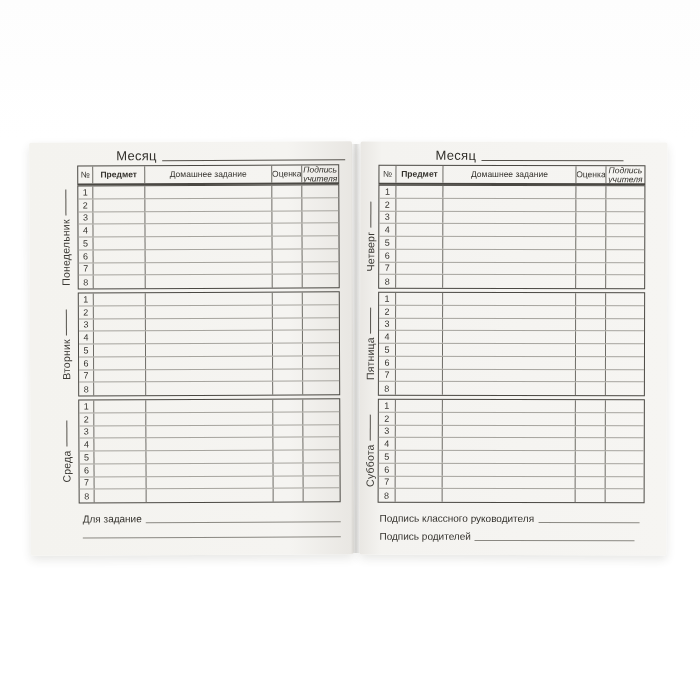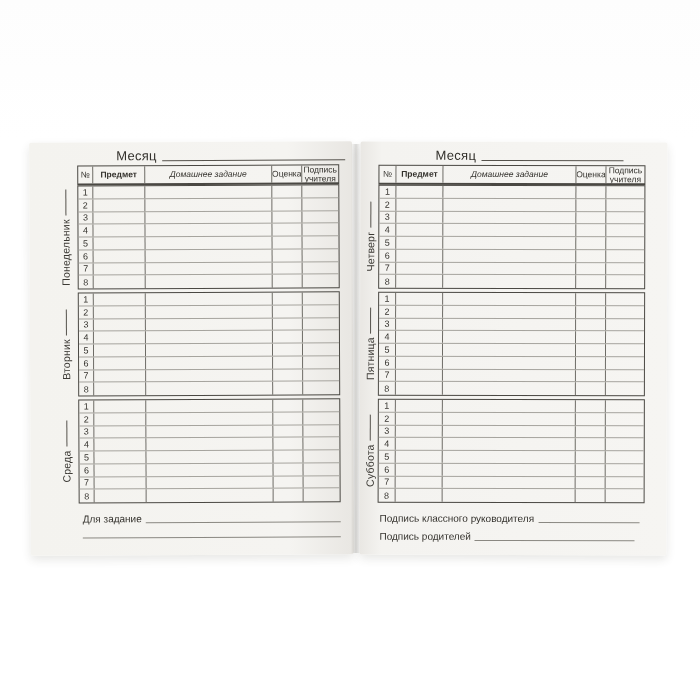--- a/index.html
+++ b/index.html
@@ -56,23 +56,23 @@
     box-sizing:border-box;display:flex;background:transparent;
   }
   .hcell{
     display:flex;align-items:center;justify-content:center;text-align:center;
     font-size:8.5px;line-height:8.5px;color:#33312c;border-right:1px solid #6e6c66;
     box-sizing:border-box;overflow:hidden;
   }
   .hcell:last-child{border-right:none;}
   .w1{width:var(--c1);flex:0 0 var(--c1);}
   .w2{width:var(--c2);flex:0 0 var(--c2);font-weight:bold;}
-  .w3{width:var(--c3);flex:0 0 var(--c3);font-style:italic;}
+  .w3{width:var(--c3);flex:0 0 var(--c3);}
   .w4{width:var(--c4);flex:0 0 var(--c4);}
-  .w5{width:var(--c5);flex:0 0 var(--c5);}
+  .w5{width:var(--c5);flex:0 0 var(--c5);font-style:italic;}
   
   .day-block{
     position:absolute;left:var(--tbl-left);width:var(--tbl-width);
     border:1.2px solid #4a4843;box-sizing:border-box;
   }
   .b1{top:43px;} .b2{top:150px;} .b3{top:257px;}
   .row{display:flex;height:12.75px;border-bottom:.8px solid #a6a49e;box-sizing:border-box;}
   .row:last-child{border-bottom:none;}
   .cell{border-right:1px solid #6e6c66;box-sizing:border-box;overflow:hidden;}
   .cell:last-child{border-right:none;}

